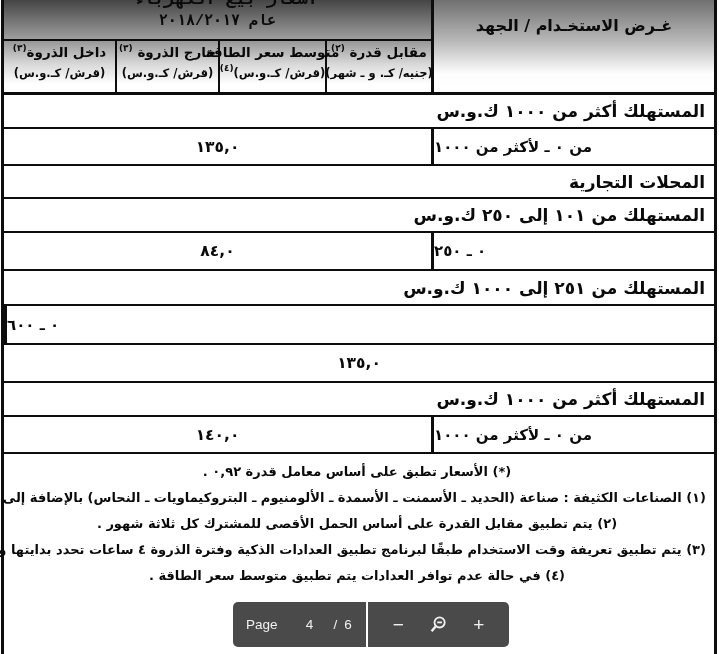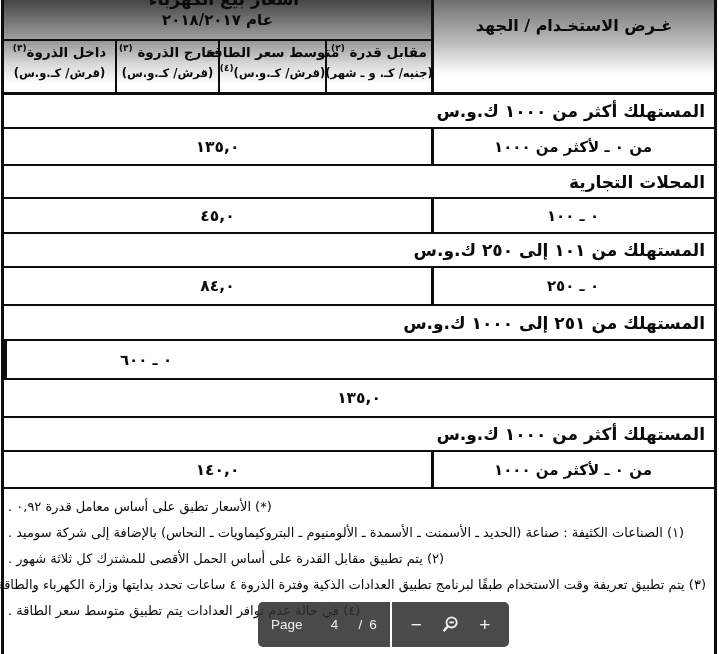--- a/index.html
+++ b/index.html
@@ -4,51 +4,51 @@
 <style>
   html,body{margin:0;padding:0;}
   .screen{position:relative;width:719px;height:654px;background:#fff;overflow:hidden;
           font-family:"DejaVu Sans",sans-serif;color:#0a0a0a;}
   .sheet{position:absolute;left:1px;top:0;width:716px;height:662px;box-sizing:border-box;
          border-left:3px solid #0d0d0d;border-right:3px solid #0d0d0d;background:#fff;}
   
   .hdr{display:flex;height:95px;box-sizing:border-box;border-bottom:3px solid #0d0d0d;}
   .hdr-left{flex:1;display:flex;flex-direction:column;min-width:0;}
   .title{height:41px;box-sizing:border-box;border-bottom:2px solid #0d0d0d;position:relative;overflow:hidden;
-         background:linear-gradient(180deg,#454545 0%,#9e9e9e 100%);}
+         background:linear-gradient(180deg,#454545 0%,#9e9e9e 100%);font-family:Liberation Mono, monospace;}
   .title-inner{position:absolute;top:-15px;left:0;right:0;text-align:center;}
   .title-l1{font-size:17px;font-weight:bold;line-height:22px;}
   .title-l2{font-size:15px;font-weight:bold;line-height:21px;}
   .cols{flex:1;display:flex;background:linear-gradient(180deg,#979797 0%,#d8d8d8 45%,#fff 85%);}
   .col{box-sizing:border-box;border-right:2px solid #0d0d0d;display:flex;flex-direction:column;
        justify-content:center;align-items:center;gap:3px;padding-bottom:10px;min-width:0;}
   .col:last-child{border-right:none;}
   .col .l1{font-size:13.5px;font-weight:bold;white-space:nowrap;}
   .col .l2{font-size:11.5px;font-weight:bold;white-space:nowrap;}
   .supmark{font-size:9px;vertical-align:6px;font-weight:bold;}
   .hdr-right{width:283px;box-sizing:border-box;border-left:3px solid #0d0d0d;text-align:center;
              padding-top:16px;font-size:16px;font-weight:bold;
              background:linear-gradient(180deg,#707070 0%,#b9b9b9 45%,#fdfdfd 80%,#fff 100%);}
   
   .row{box-sizing:border-box;border-bottom:2px solid #0d0d0d;display:flex;background:#fff;}
   .row.sec{align-items:center;}
   .sec-text{width:100%;text-align:right;padding-right:9px;font-size:17px;font-weight:bold;white-space:nowrap;}
   .row.data .val{flex:1;display:flex;align-items:center;justify-content:center;
                  font-size:15.5px;font-weight:bold;}
   .row.data .lbl{width:283px;box-sizing:border-box;border-left:3px solid #0d0d0d;display:flex;
-                 align-items:center;justify-content:center;padding-right:2px;
+                 align-items:center;justify-content:flex-start;padding-right:2px;
                  font-size:15px;font-weight:bold;white-space:nowrap;}
   
   .fns{padding:5px 8px 0 4px;}
-  .fn{text-align:left;direction:rtl;font-size:13px;font-weight:normal;line-height:26px;white-space:nowrap;}
+  .fn{text-align:center;direction:rtl;font-size:13px;font-weight:bold;line-height:26px;white-space:nowrap;}
   
   .toolbar{position:absolute;left:233px;top:602px;width:276px;height:45px;display:flex;gap:2px;
            font-family:"Liberation Sans",sans-serif;color:#f1f1f1;font-size:13.5px;}
   .tb-seg{background:rgba(44,44,44,0.86);display:flex;align-items:center;height:100%;box-sizing:border-box;}
-  .tb-page{flex:1;border-radius:5px 0 0 5px;padding:0 12px 0 13px;min-width:132px;margin-left:25px;}
+  .tb-page{flex:1;border-radius:5px 0 0 5px;padding:0 12px 0 13px;min-width:132px;}
   .tb-zoom{width:141px;border-radius:0 5px 5px 0;justify-content:space-evenly;}
   .page-label{margin-right:14px;}
   .page-input{width:36px;background:transparent;border:none;color:#f1f1f1;text-align:center;
               font-size:13.5px;font-family:inherit;padding:0;margin:0 4px 0 0;}
   .page-sep{margin:0 7px 0 2px;}
   .tb-btn{font-size:19px;line-height:1;cursor:default;}
   .magnifier{display:flex;align-items:center;}
 </style>
 </head>
 <body>
@@ -90,26 +90,20 @@
         <div class="sec-text" dir="rtl">المستهلك أكثر من ١٠٠٠ ك.و.س</div>
       </div>
     <div class="row data" style="height:37px;">
         <div class="val" dir="rtl">١٣٥,٠</div>
         <div class="lbl" dir="ltr">
           <span dir="rtl">من ٠ ـ لأكثر من ١٠٠٠</span>
         </div>
       </div>
     <div class="row sec" style="height:33px;">
         <div class="sec-text" dir="rtl">المحلات التجارية</div>
-      </div>
-    <div class="row data" style="height:35px;">
-        <div class="val" dir="rtl">٤٥,٠</div>
-        <div class="lbl" dir="ltr">
-          <span dir="rtl">٠ ـ ١٠٠</span>
-        </div>
       </div>
     <div class="row sec" style="height:34px;">
         <div class="sec-text" dir="rtl">المستهلك من ١٠١ إلى ٢٥٠ ك.و.س</div>
       </div>
     <div class="row data" style="height:38px;">
         <div class="val" dir="rtl">٨٤,٠</div>
         <div class="lbl" dir="ltr">
           <span dir="rtl">٠ ـ ٢٥٠</span>
         </div>
       </div>

